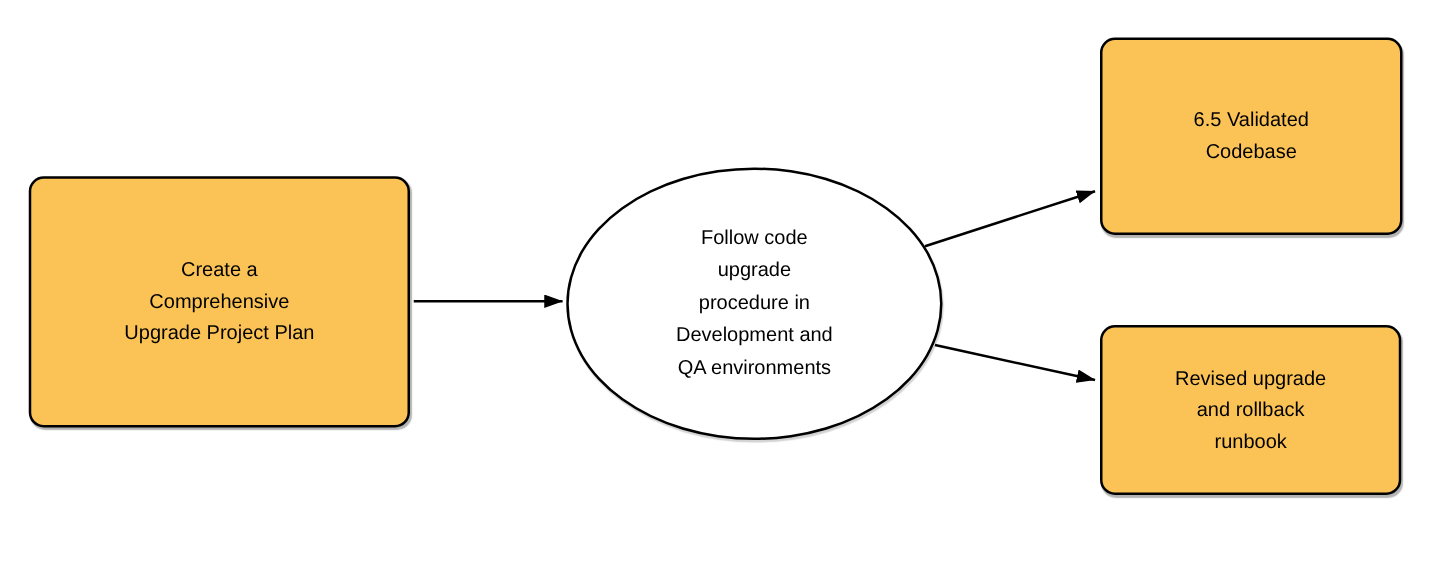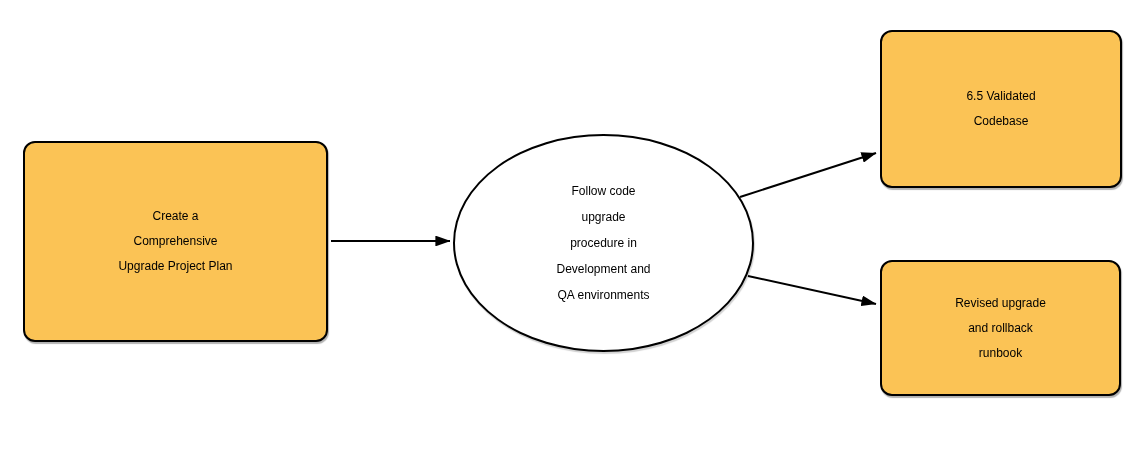--- a/index.html
+++ b/index.html
@@ -25,21 +25,21 @@
     pointer-events: none;
   }
   .node {
     position: absolute;
     box-sizing: border-box;
     border: 2px solid var(--node-border, #000000);
     display: flex;
     align-items: center;
     justify-content: center;
     text-align: center;
-    font-size: 12px;
+    font-size: 16px;
     white-space: pre-line;
   }
   .node .label {
     display: block;
     width: 100%;
   }
   .rect {
     background: var(--node-fill, #FBC355);
     border-radius: 12px;
     line-height: 25px;

